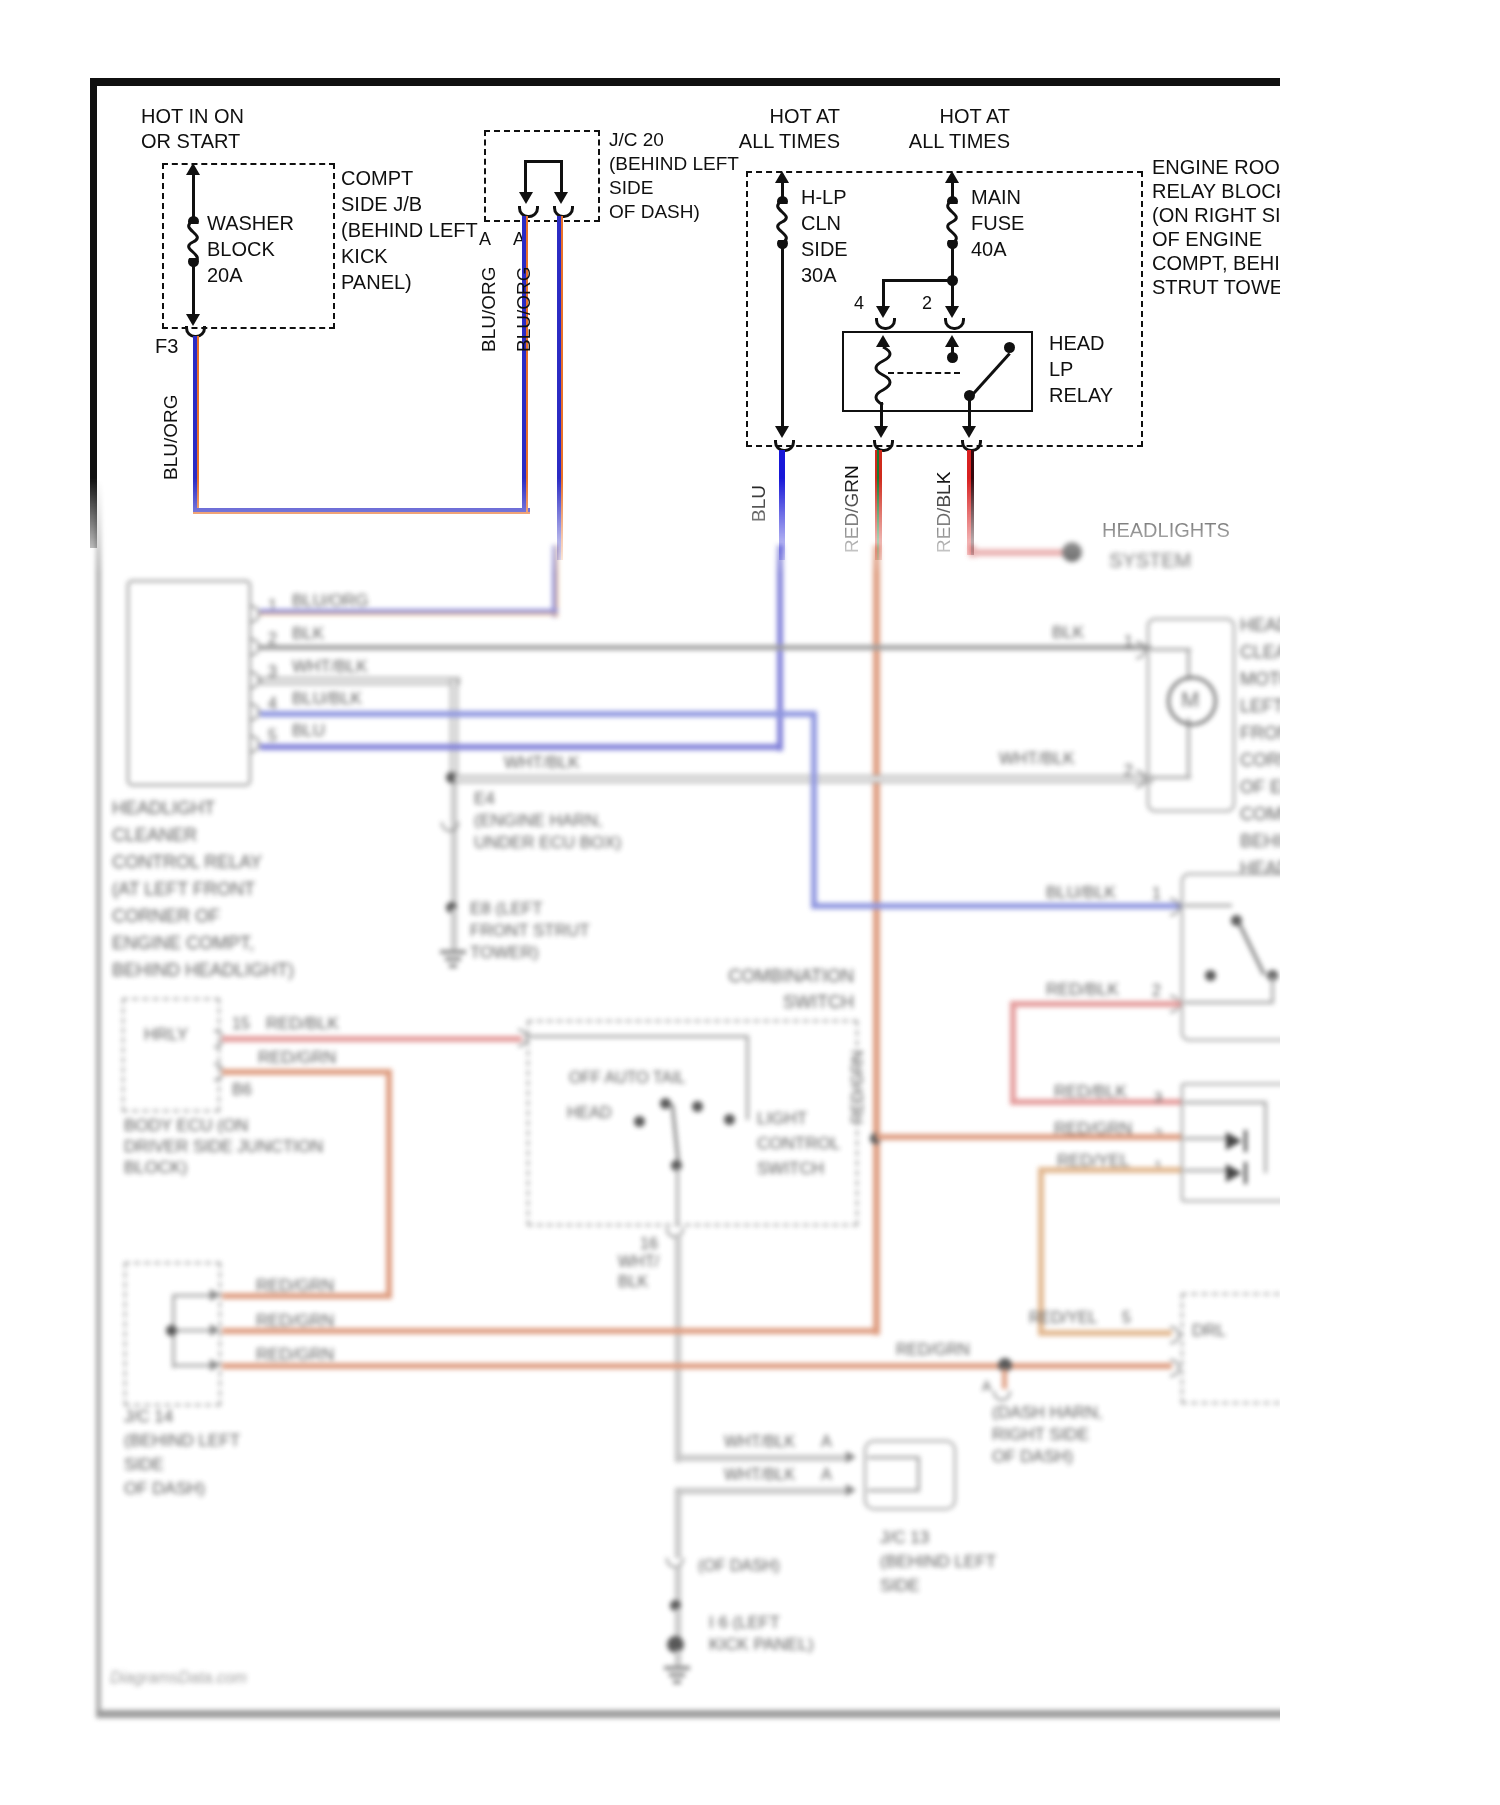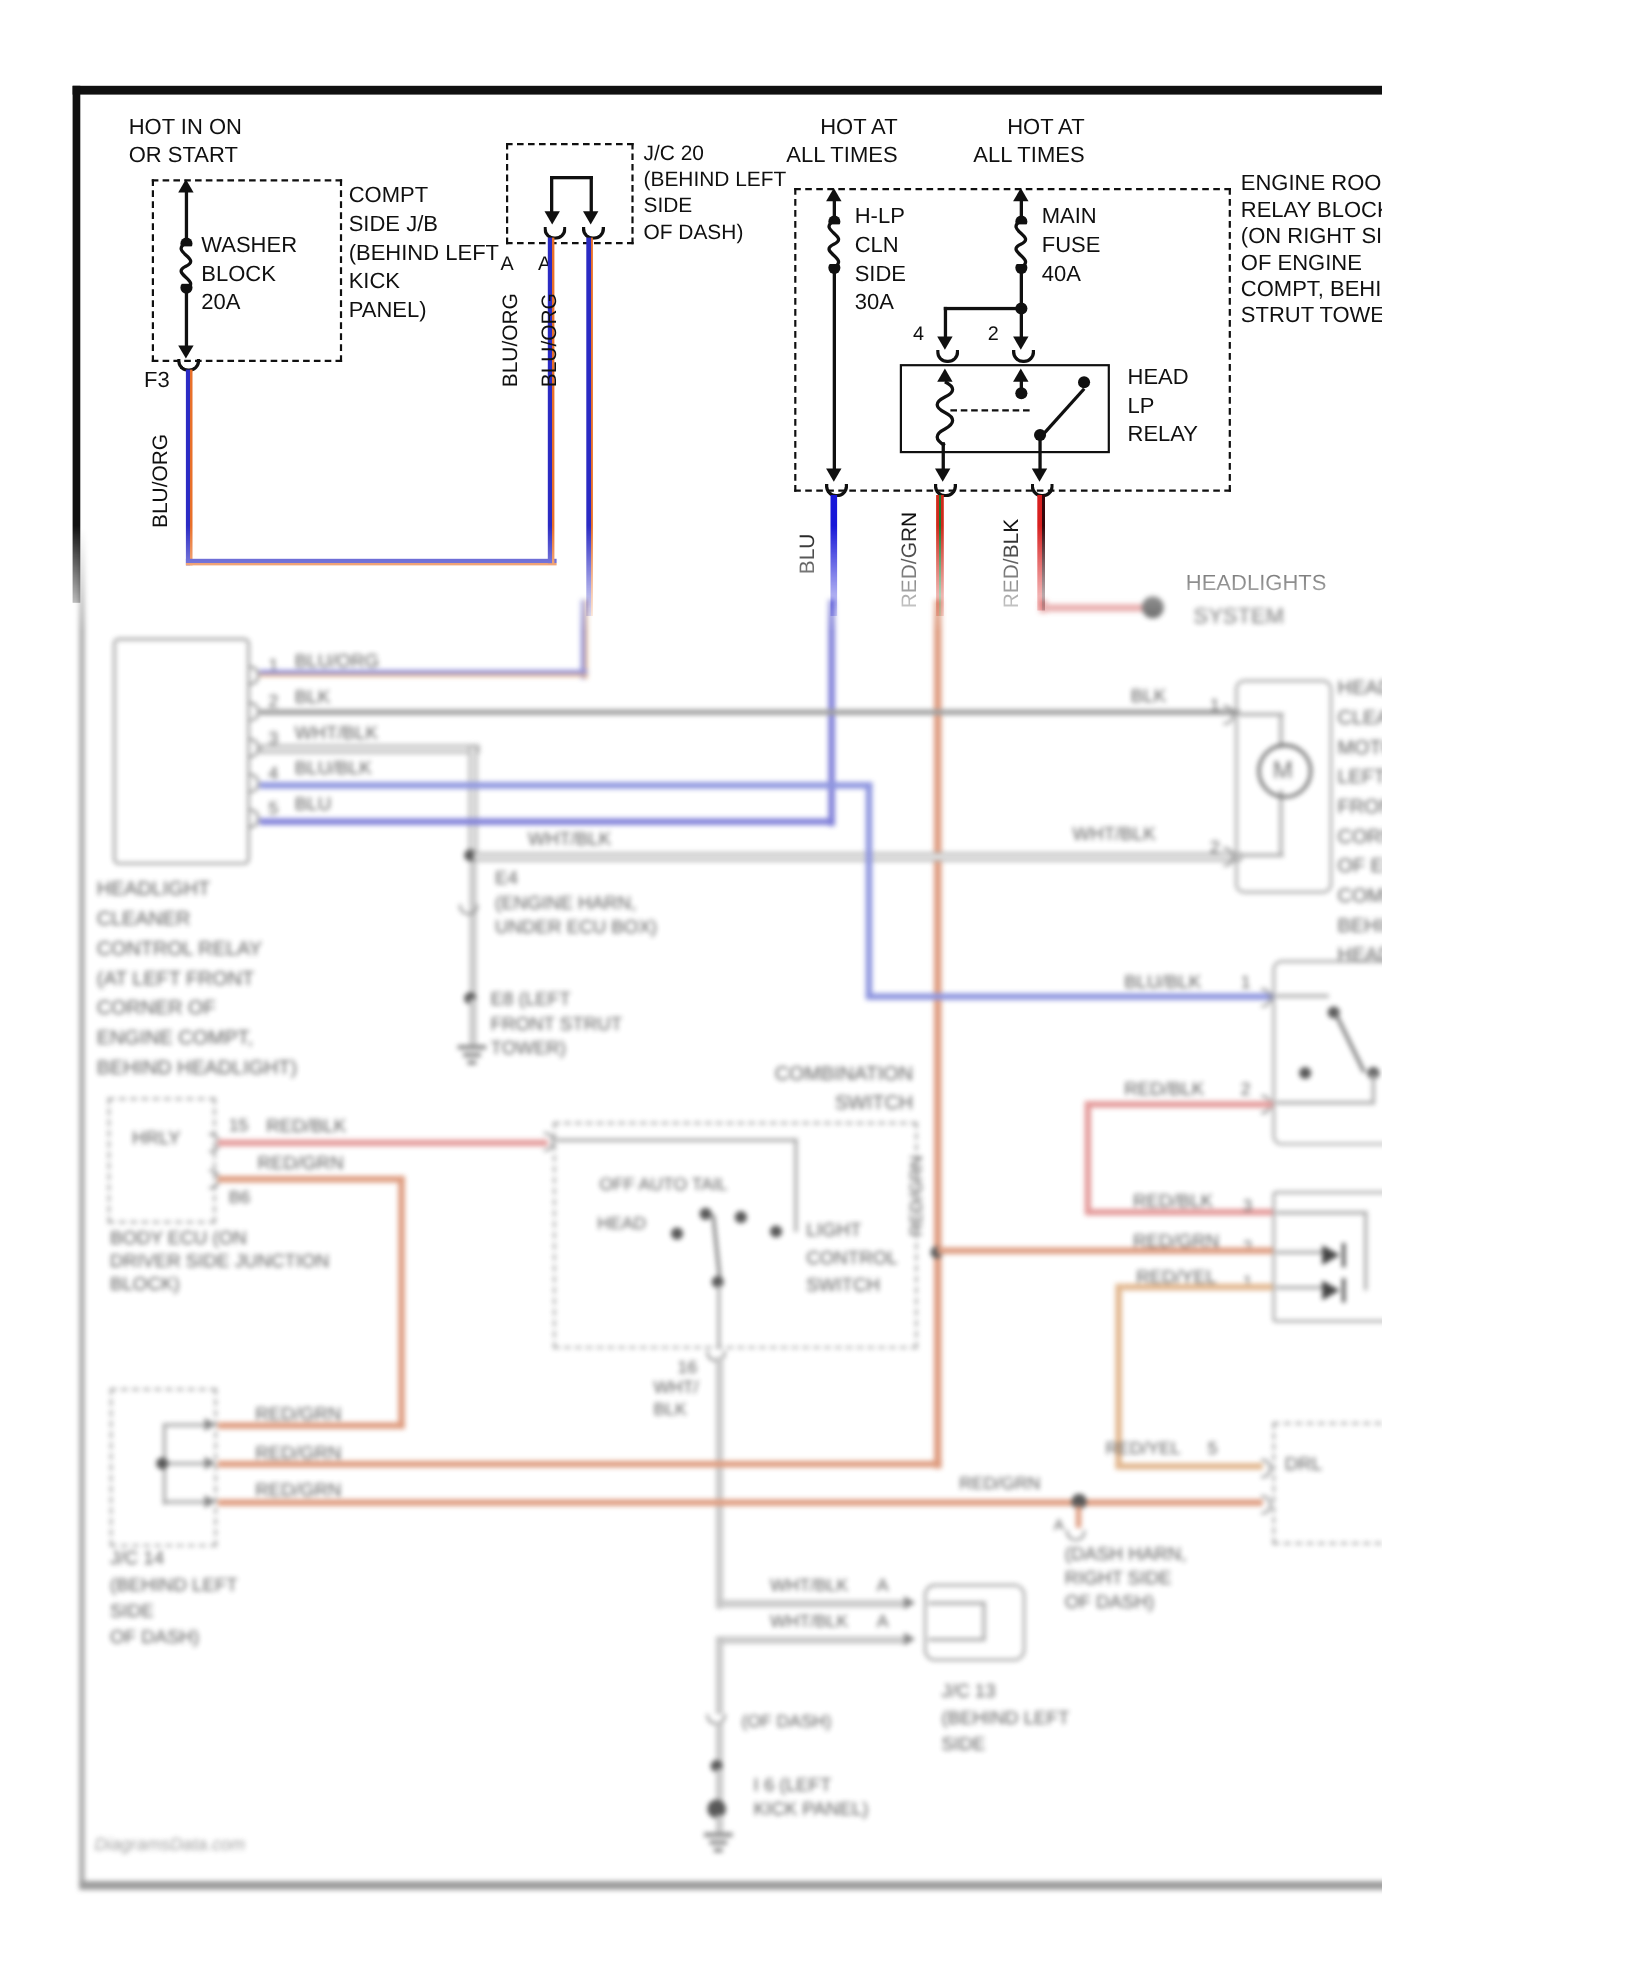--- a/index.html
+++ b/index.html
@@ -1,17 +1,17 @@
 <!DOCTYPE html>
 <html><head>
 <meta charset="utf-8">
 <style>
   html,body{margin:0;padding:0;background:#fff;}
   #page{position:relative;width:1256px;height:1805px;background:#fff;overflow:hidden;
-        font-family:"Liberation Sans",sans-serif;}
+        font-family:"Liberation Sans",sans-serif;margin-left:24px;}
   .a{position:absolute;}
   .t{position:absolute;white-space:pre-line;color:#101010;font-size:20px;line-height:25px;
      font-family:"Liberation Sans",sans-serif;}
   .s18{font-size:18px;line-height:23px}.s17{font-size:17px;line-height:22px}
   .s16{font-size:16px;line-height:20px}.s15{font-size:15px;line-height:19px}.s14{font-size:14px;line-height:17px}
   .bt{color:#3f3f3f;}
   .vt{writing-mode:vertical-rl;transform:rotate(180deg);}
   .ctr{text-align:right;}
   .w{position:absolute;}
   .blk{background:#101010;}

